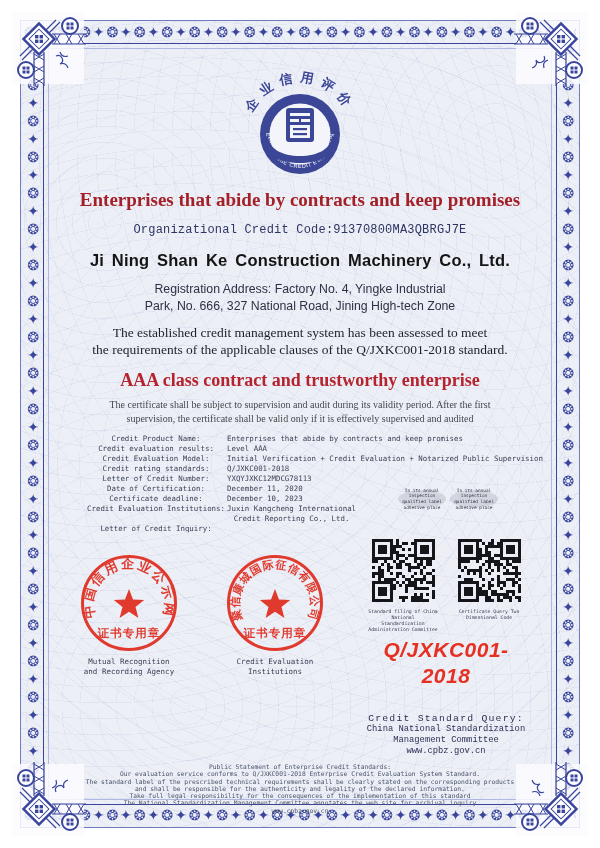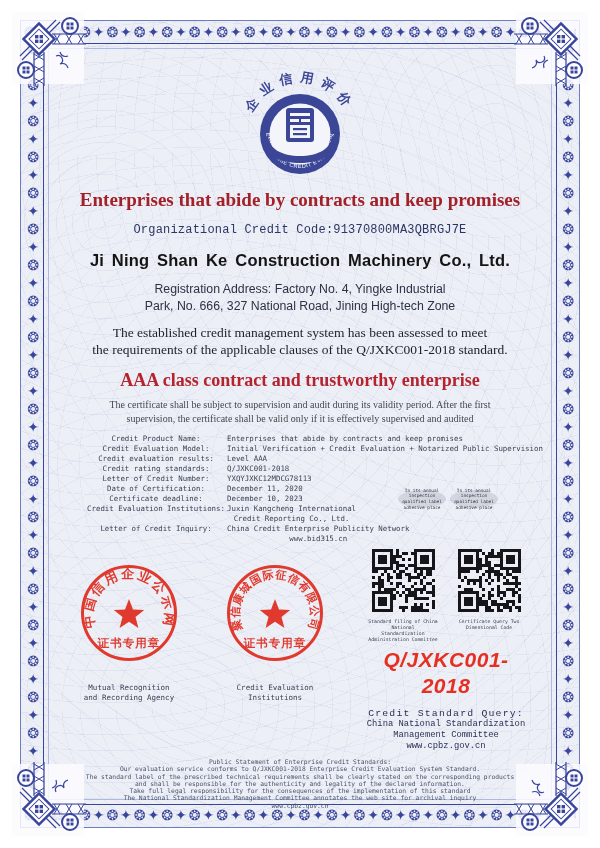--- a/index.html
+++ b/index.html
@@ -49,30 +49,30 @@
   .supervision{margin-top:5px;font-family:"Liberation Serif",serif;font-size:10px;
                line-height:13.5px;color:#46484e;white-space:pre-line;}
   .details{margin:9px 0 0 29px;text-align:center;font-family:"DejaVu Sans Mono",monospace;
            font-size:7.4px;line-height:10px;color:#3a4254;}
   .drow{display:flex;}
   .dlabel{flex:none;width:142px;}
   .dvalue{white-space:pre-line;}
   .bottom-row{margin-top:5px;display:flex;align-items:flex-start;}
   .stamps-col{width:292px;display:flex;justify-content:center;gap:22px;padding-top:14px;}
   .stamp{width:124px;}
-  .stamp-caption{margin-top:16px;font-family:"DejaVu Sans Mono",monospace;font-size:7.5px;
+  .stamp-caption{margin-top:0;font-family:"DejaVu Sans Mono",monospace;font-size:7.5px;
                  line-height:9.5px;color:#3a4254;white-space:pre-line;}
   .right-col{width:196px;display:flex;flex-direction:column;align-items:center;}
   .qr-row{display:flex;gap:14px;}
   .qr-block{width:72px;}
   .qr-caption{margin-top:3px;font-family:"DejaVu Sans Mono",monospace;font-size:4.8px;
               line-height:6px;color:#3a4254;white-space:pre-line;}
   .std-code{margin-top:4px;font-weight:bold;font-style:italic;font-size:21px;line-height:26px;
             color:#e63022;white-space:pre-line;letter-spacing:.5px;}
-  .query-title{margin-top:9px;font-family:"Liberation Mono",monospace;font-size:9.8px;
+  .query-title{margin-top:24px;font-family:"Liberation Mono",monospace;font-size:9.8px;
                letter-spacing:1.2px;color:#2a3154;}
   .committee{font-family:"Liberation Mono",monospace;font-size:8.8px;
              line-height:10.5px;color:#2a3154;white-space:pre-line;}
   .website{margin-top:1px;font-family:"Liberation Mono",monospace;font-size:8.8px;color:#2a3154;}
   .statement{margin-top:7px;font-family:"DejaVu Sans Mono",monospace;font-size:6.3px;
              line-height:7.3px;color:#49536b;}
   
   .insp{position:absolute;width:48px;height:18px;border-radius:50%;z-index:4;
         background:rgba(176,179,190,.42);display:flex;flex-direction:column;justify-content:center;
         font-family:"DejaVu Sans Mono",monospace;font-size:4.4px;line-height:5.6px;color:#2f3542;
@@ -262,26 +262,26 @@
 
     <div class="supervision">The certificate shall be subject to supervision and audit during its validity period. After the first
 supervision, the certificate shall be valid only if it is effectively supervised and audited</div>
 
     <div class="details">
         <div class="drow">
           <div class="dlabel">Credit Product Name:</div>
           <div class="dvalue">Enterprises that abide by contracts and keep promises</div>
         </div>
         <div class="drow">
+          <div class="dlabel">Credit evaluation results:</div>
+          <div class="dvalue">Level AAA</div>
+        </div>
+        <div class="drow">
           <div class="dlabel">Credit Evaluation Model:</div>
           <div class="dvalue">Initial Verification + Credit Evaluation + Notarized Public Supervision</div>
-        </div>
-        <div class="drow">
-          <div class="dlabel">Credit evaluation results:</div>
-          <div class="dvalue">Level AAA</div>
         </div>
         <div class="drow">
           <div class="dlabel">Credit rating standards:</div>
           <div class="dvalue">Q/JXKC001-2018</div>
         </div>
         <div class="drow">
           <div class="dlabel">Letter of Credit Number:</div>
           <div class="dvalue">YXQYJXKC12MDCG78113</div>
         </div>
         <div class="drow">
@@ -292,22 +292,20 @@
           <div class="dlabel">Certificate deadline:</div>
           <div class="dvalue">December 10, 2023</div>
         </div>
         <div class="drow">
           <div class="dlabel">Credit Evaluation Institutions:</div>
           <div class="dvalue">Juxin Kangcheng International
 Credit Reporting Co., Ltd.</div>
         </div>
         <div class="drow">
           <div class="dlabel">Letter of Credit Inquiry:</div>
-          <div class="dvalue">China Credit Enterprise Publicity Network
-www.bid315.cn</div>
         </div>
       </div>
 
     <div class="bottom-row">
       <div class="stamps-col">
 
         <div class="stamp">
           <svg width="100" height="100" viewBox="0 0 100 100">
             <defs>
                 <path id="sArc0" d="M 16 63 A 36 36 0 1 1 84 63" fill="none"></path>

